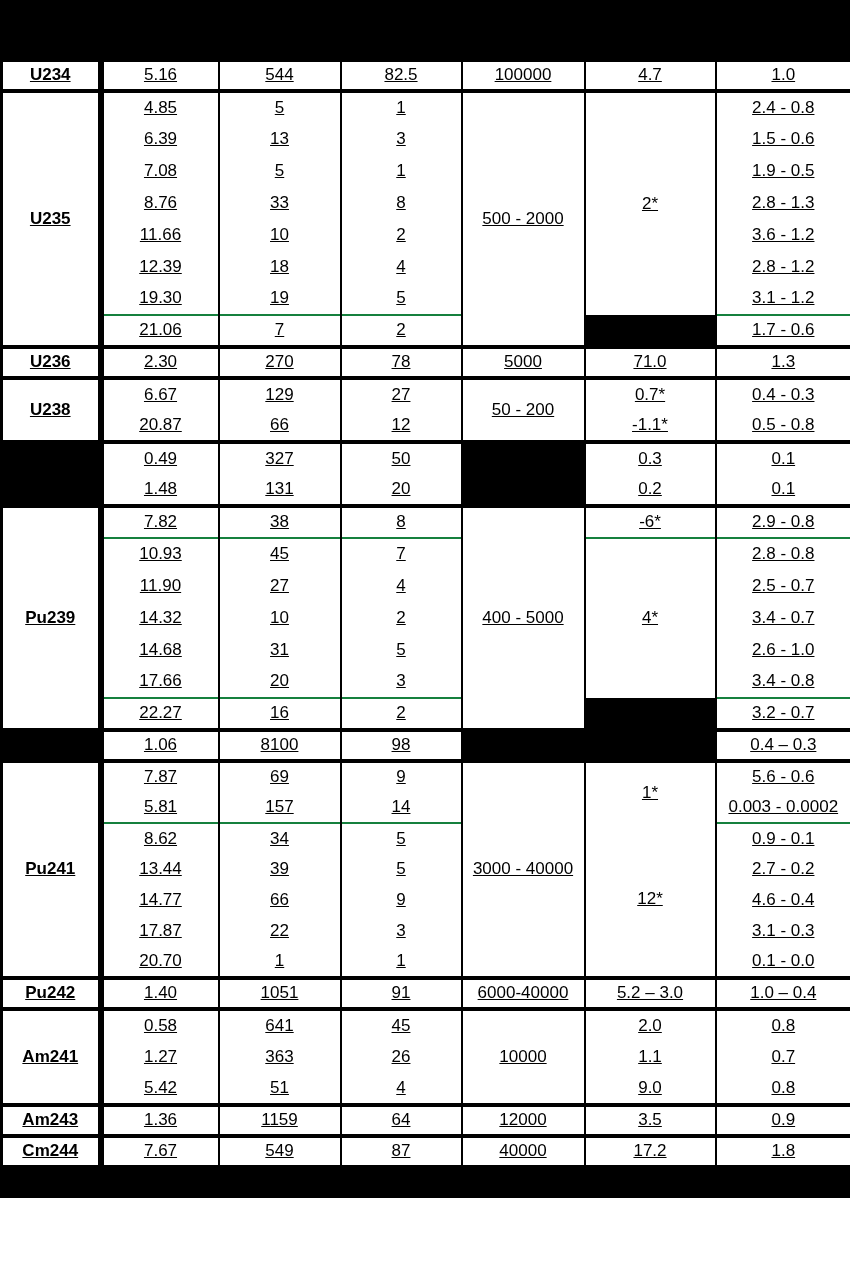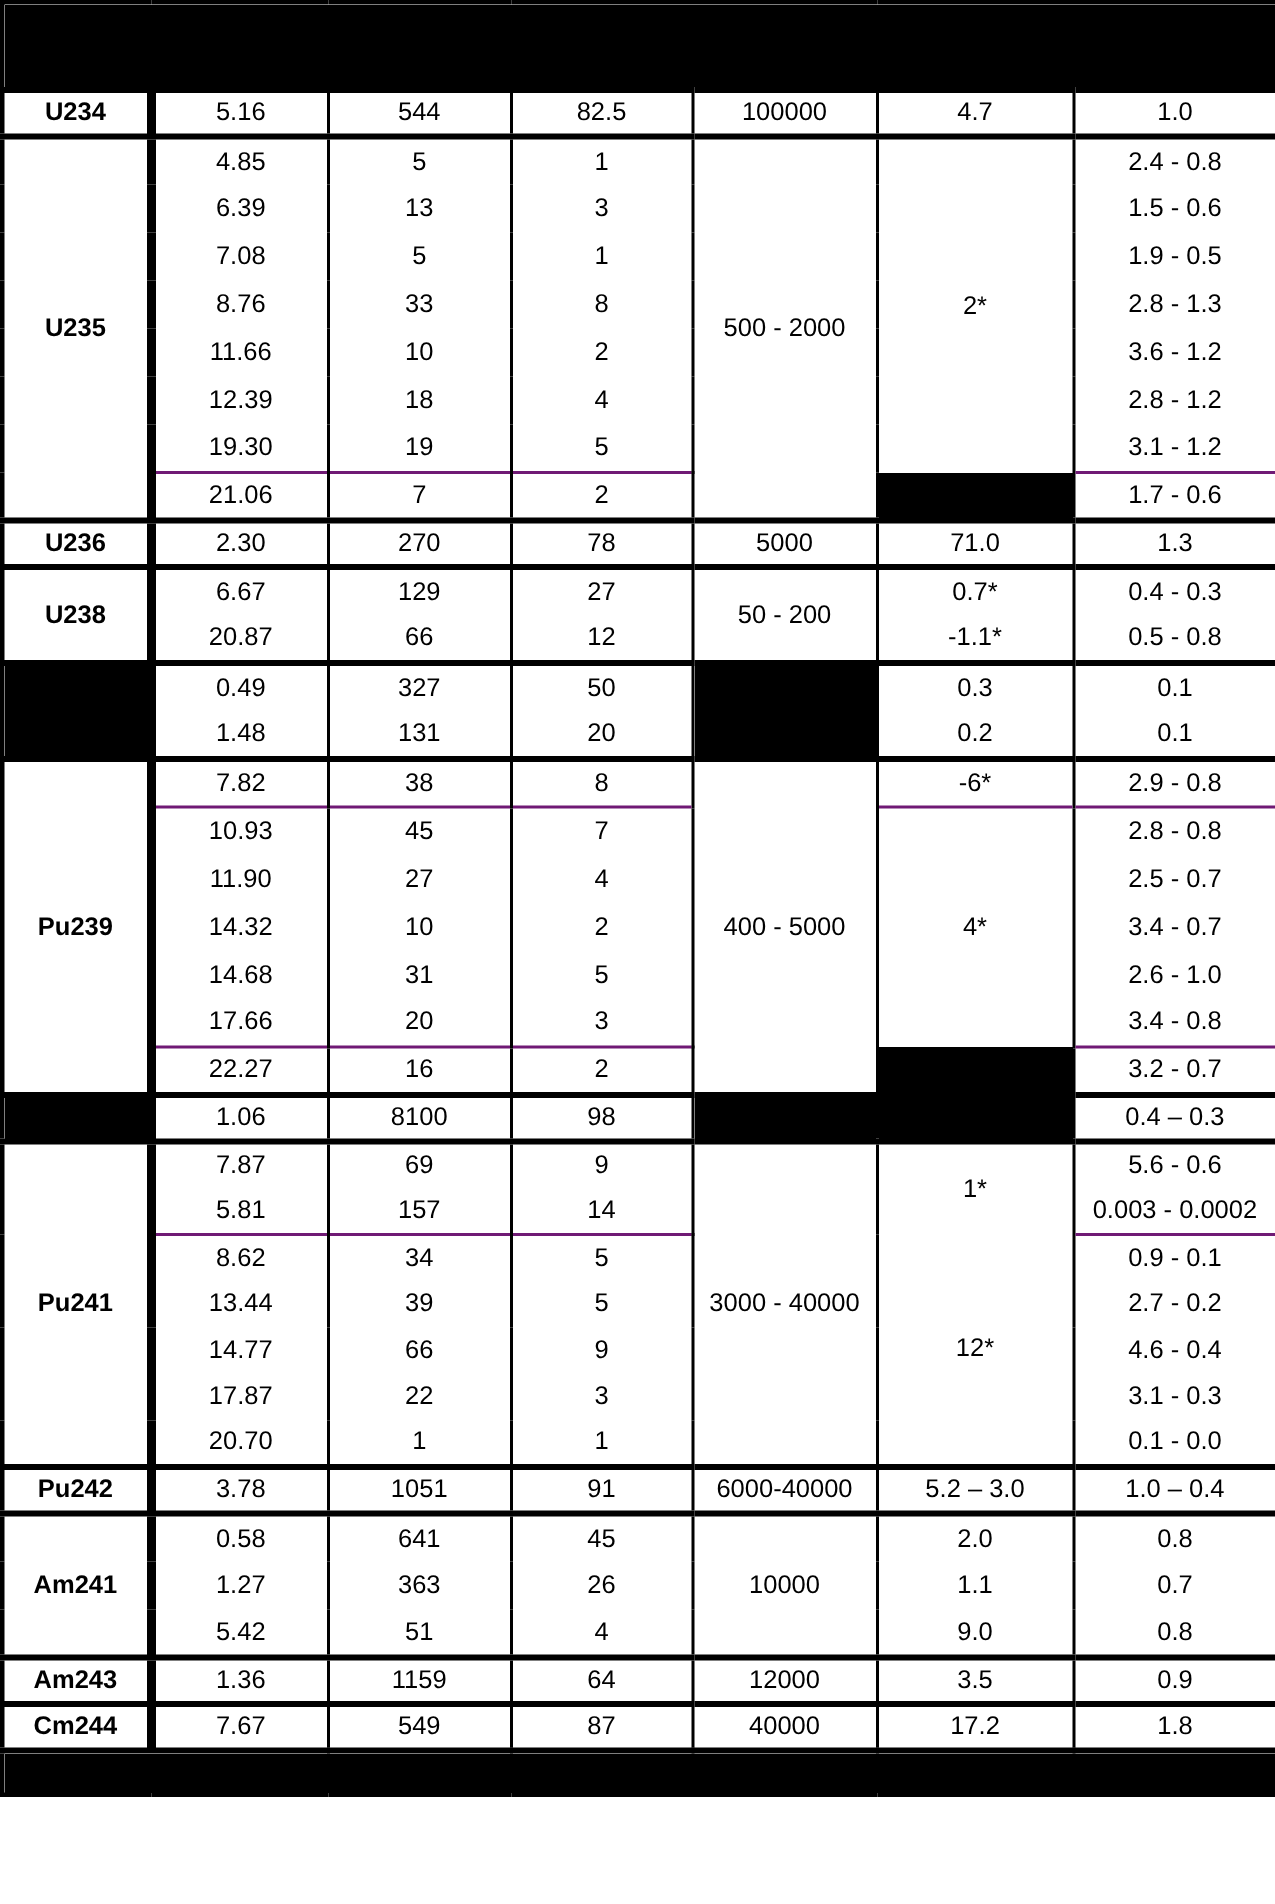--- a/index.html
+++ b/index.html
@@ -3,20 +3,21 @@
 <meta charset="utf-8">
 <style>
   html, body {
     margin: 0;
     padding: 0;
     background: #ffffff;
   }
   .page {
     width: 850px;
     background: #ffffff;
+    text-decoration: underline;
   }
   table.iso-table {
     border-collapse: collapse;
     table-layout: fixed;
     width: 850px;
     border: 3px solid #000000;
   }
   table.iso-table tr {
     height: 32px;
   }
@@ -31,21 +32,21 @@
     padding: 0 1px;
     overflow: hidden;
     white-space: nowrap;
   }
   
   table.iso-table tr.sep td {
     border-top: 4px solid #000000;
   }
   
   table.iso-table td.lt {
-    border-top: 2px solid #701a75;
+    border-top: 2px solid #15803d;
   }
   
   table.iso-table td.c0 {
     border-right: 6px solid #000000;
   }
   table.iso-table td.iso {
     font-weight: bold;
   }
   
   table.iso-table td.blk {
@@ -269,21 +270,21 @@
           <td>3.1 - 0.3</td>
         </tr>
         <tr style="height: 31px;">
           <td>20.70</td>
           <td>1</td>
           <td>1</td>
           <td>0.1 - 0.0</td>
         </tr>
         <tr class="sep" style="height: 31px;">
           <td class="iso c0">Pu242</td>
-          <td>3.78</td>
+          <td>1.40</td>
           <td>1051</td>
           <td>91</td>
           <td>6000-40000</td>
           <td>5.2 – 3.0</td>
           <td>1.0 – 0.4</td>
         </tr>
         <tr class="sep">
           <td rowspan="3" class="iso c0">Am241</td>
           <td>0.58</td>
           <td>641</td>

